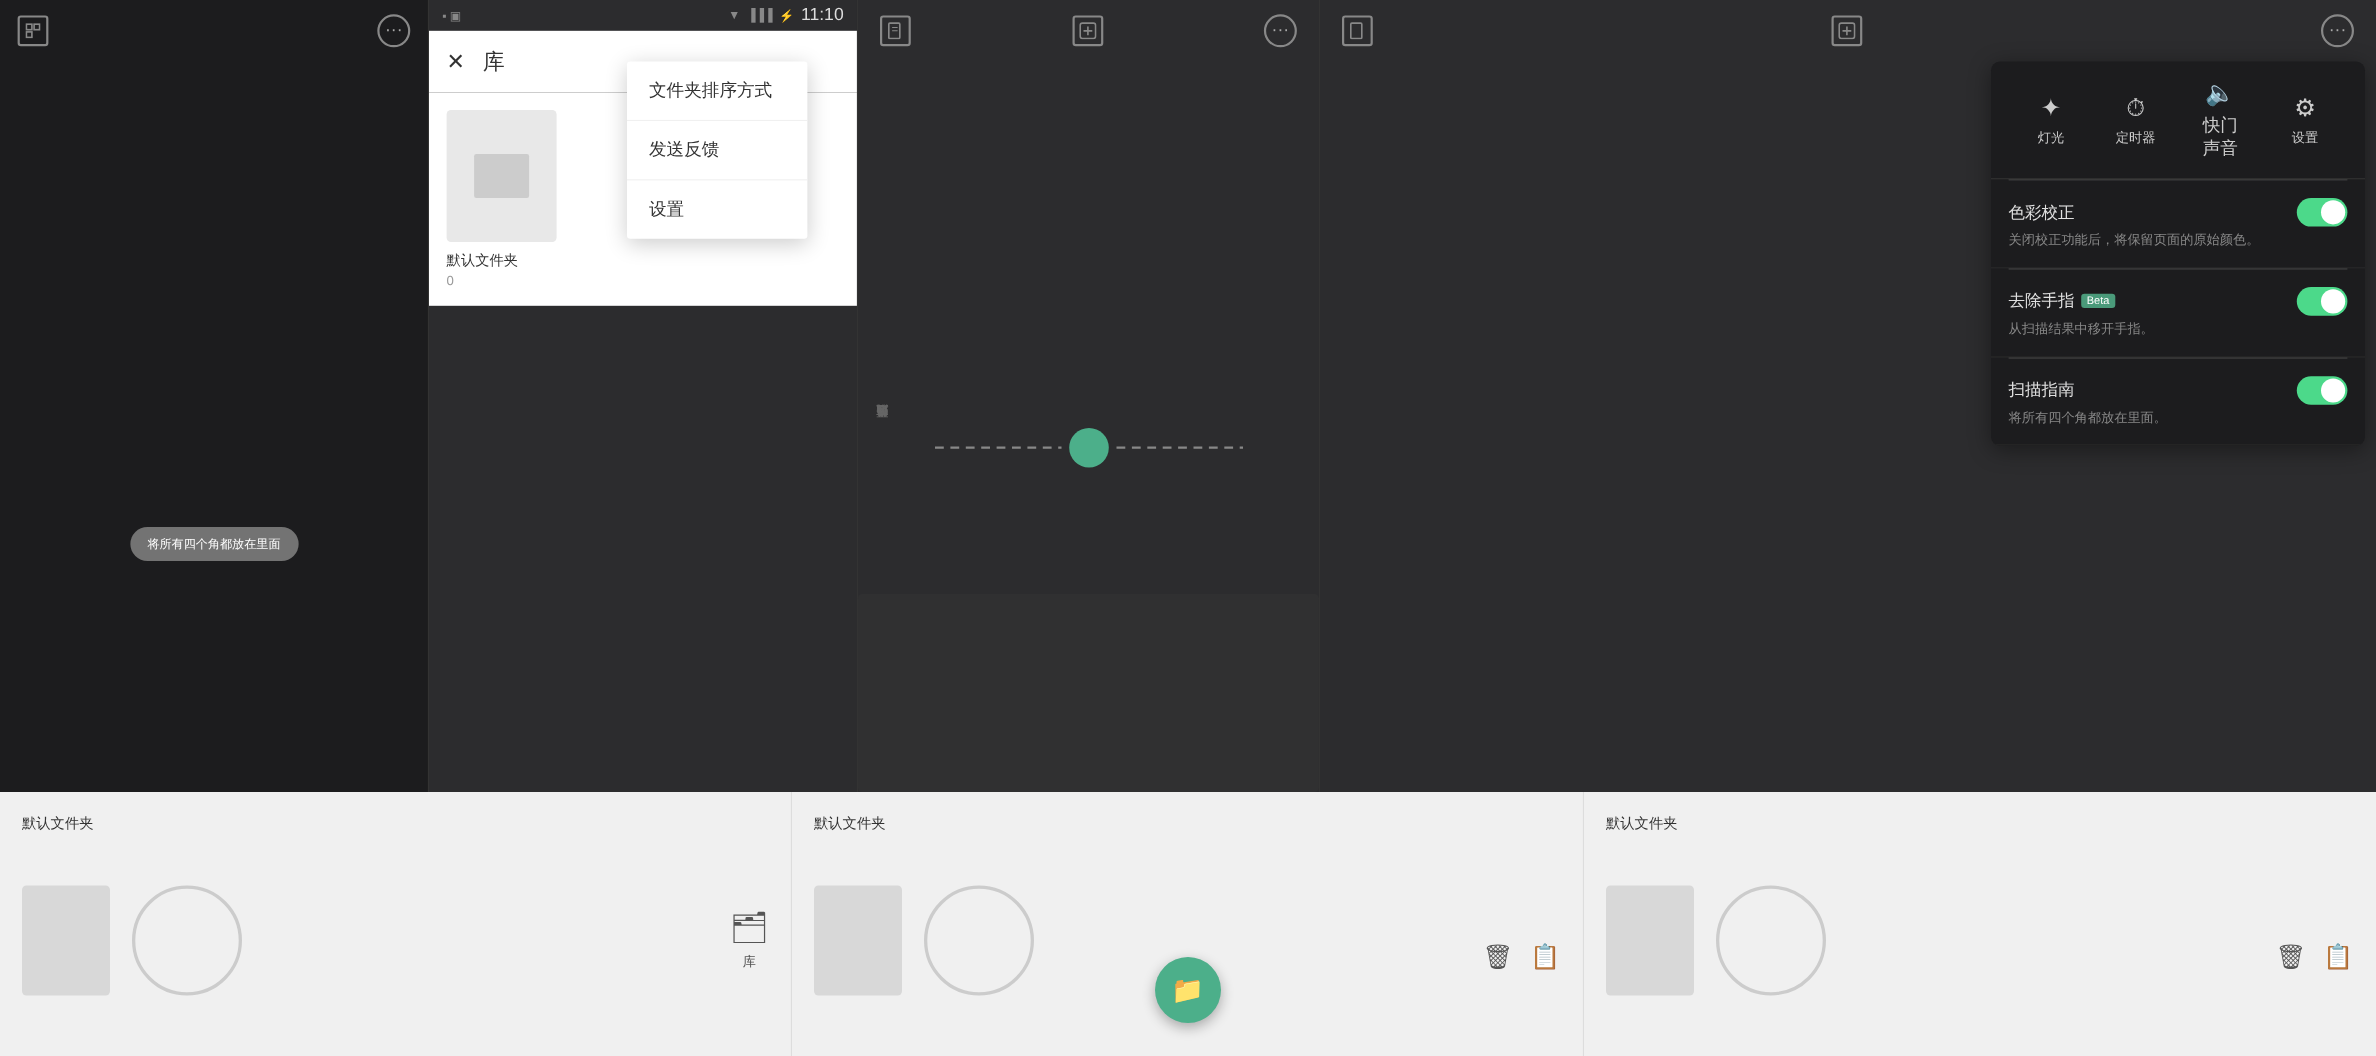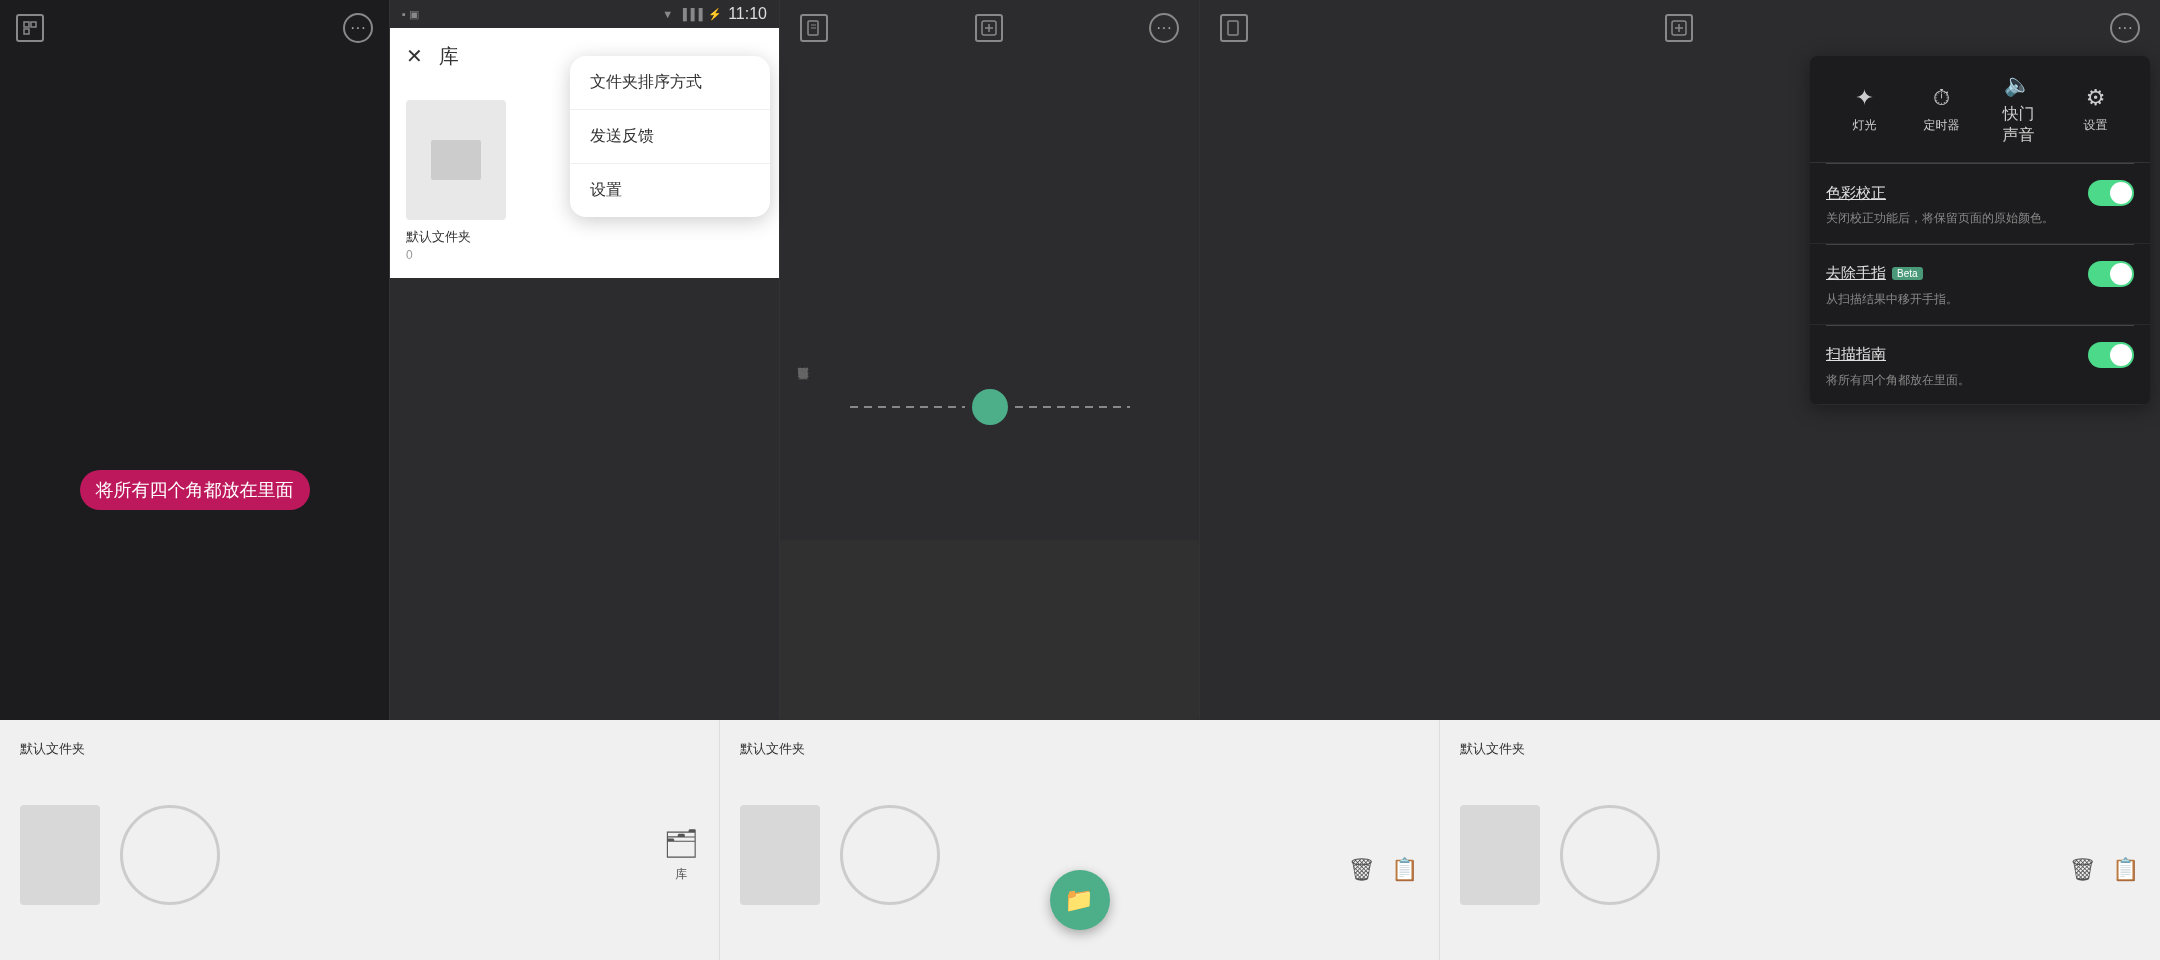--- a/index.html
+++ b/index.html
@@ -34,25 +34,25 @@
       justify-content: space-between;
       padding: 12px 16px;
       height: 56px;
     }
 
     .tooltip-bubble {
       position: absolute;
       bottom: 210px;
       left: 50%;
       transform: translateX(-50%);
-      background: #be185d;
+      background: #737373;
       color: #fff;
       padding: 8px 16px;
       border-radius: 20px;
-      font-size: 18px;
+      font-size: 11px;
       white-space: nowrap;
     }
 
     
     .panel-2 {
       width: 390px;
       background: #2c2c2e;
       position: relative;
       border-right: 1px solid #333;
     }
@@ -127,24 +127,24 @@
     .folder-count {
       font-size: 12px;
       color: #999;
     }
 
     
     .dropdown-menu {
       position: absolute;
       top: 56px;
       left: 180px;
-      width: 200px;
+      width: 164px;
       background: #fff;
       box-shadow: 0 4px 20px rgba(0,0,0,0.2);
-      border-radius: 16px;
+      border-radius: 3px;
       z-index: 100;
     }
 
     .dropdown-item {
       padding: 16px 20px;
       font-size: 16px;
       color: #333;
       cursor: pointer;
       border-bottom: 1px solid #f0f0f0;
     }
@@ -256,21 +256,20 @@
       display: flex;
       align-items: center;
       justify-content: space-between;
       margin-bottom: 4px;
     }
 
     .settings-item-title {
       font-size: 15px;
       color: #e0e0e0;
       font-weight: 500;
-      text-decoration: underline;
     }
 
     .settings-item-desc {
       font-size: 12px;
       color: #888;
       line-height: 1.4;
     }
 
     .beta-badge {
       background: #4a9a7a;

